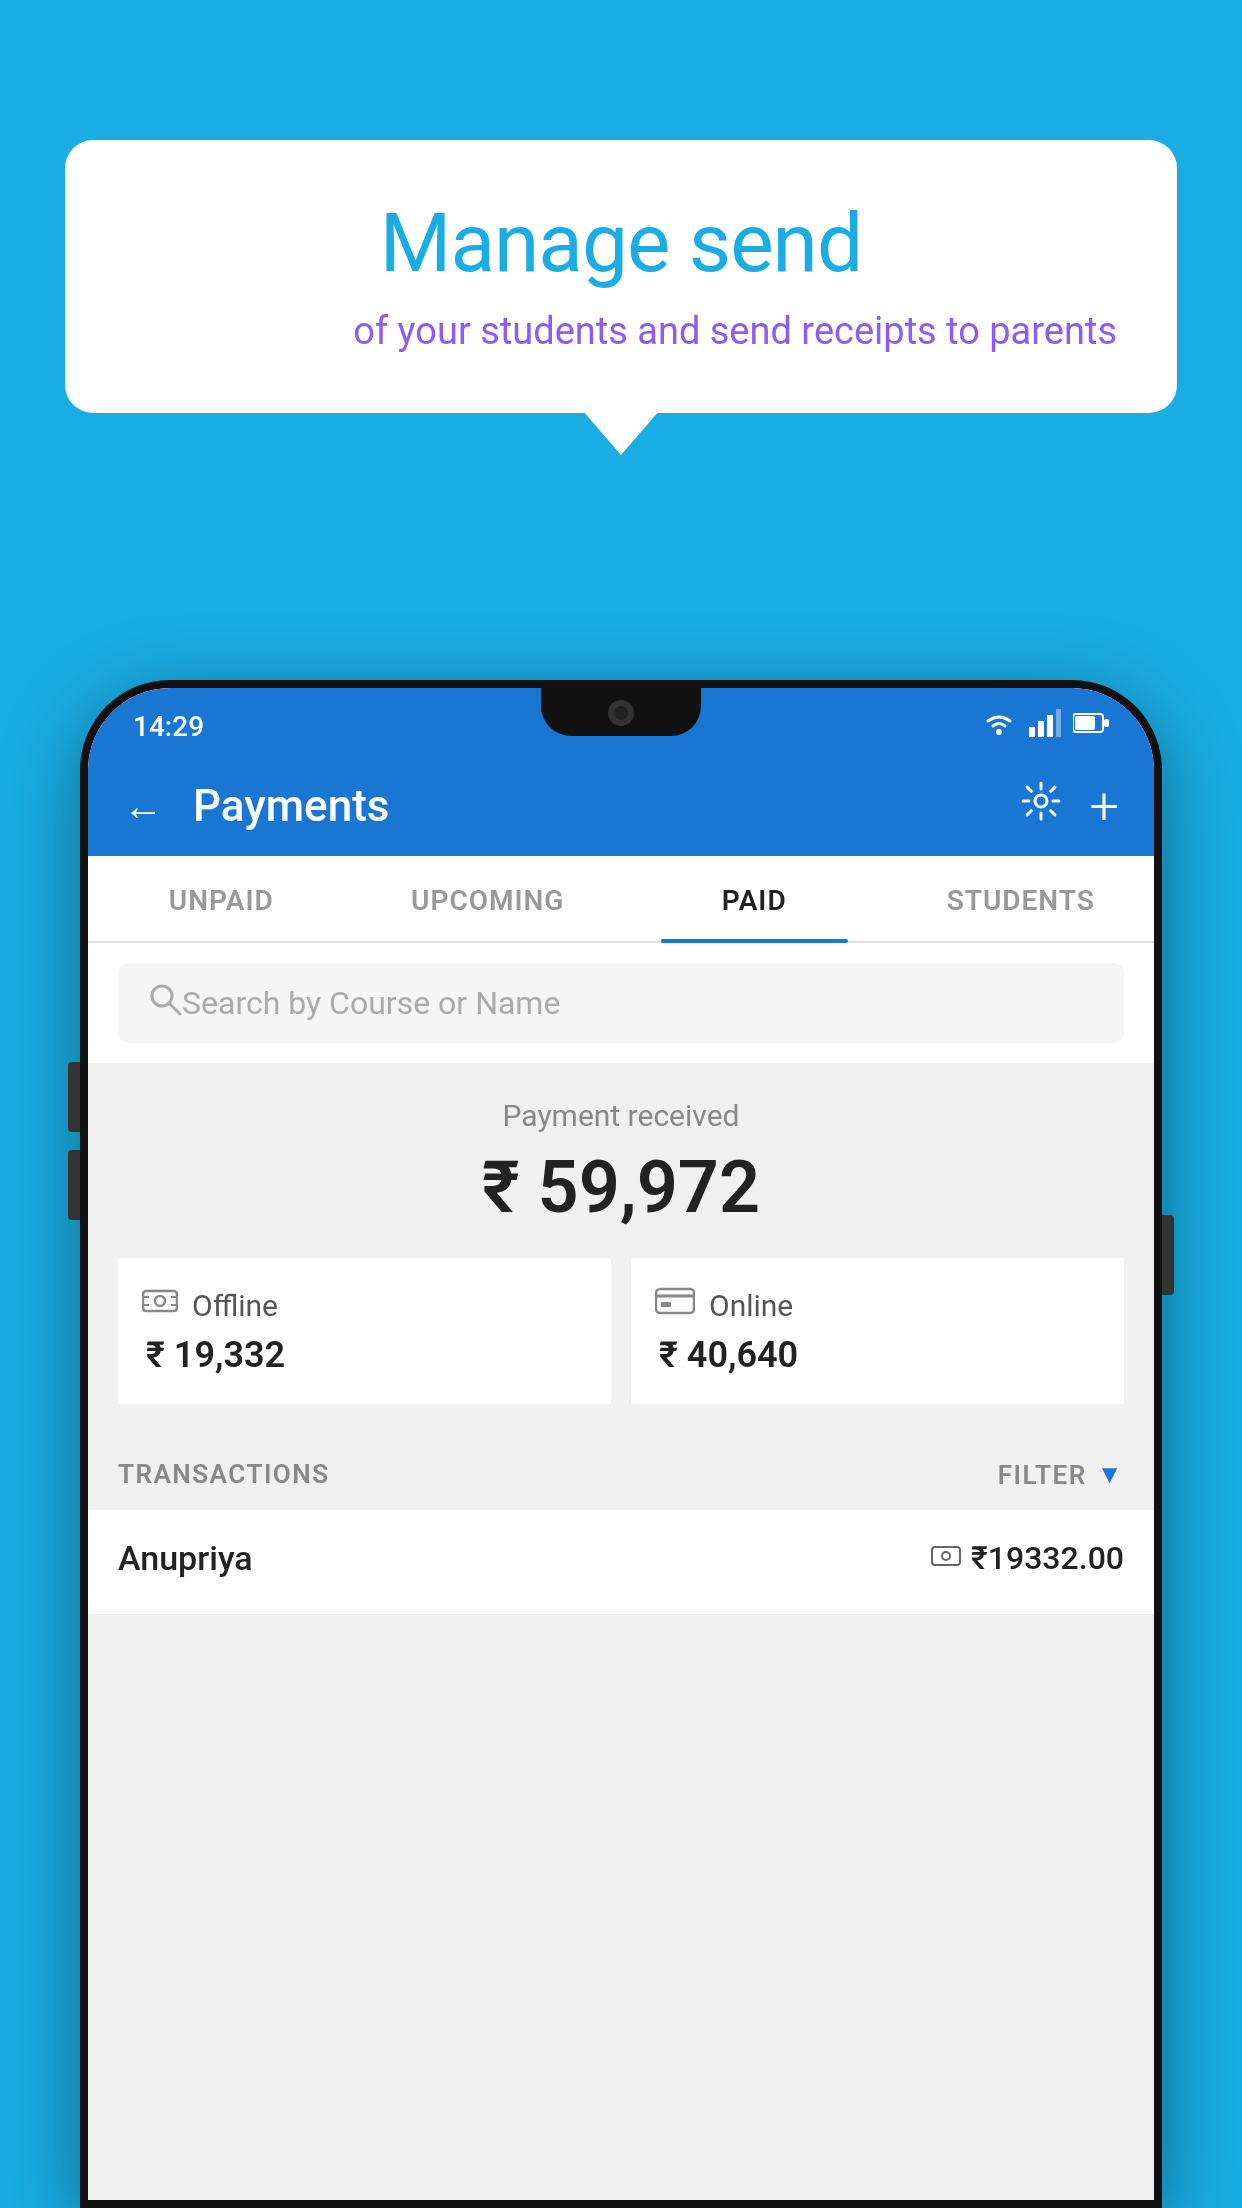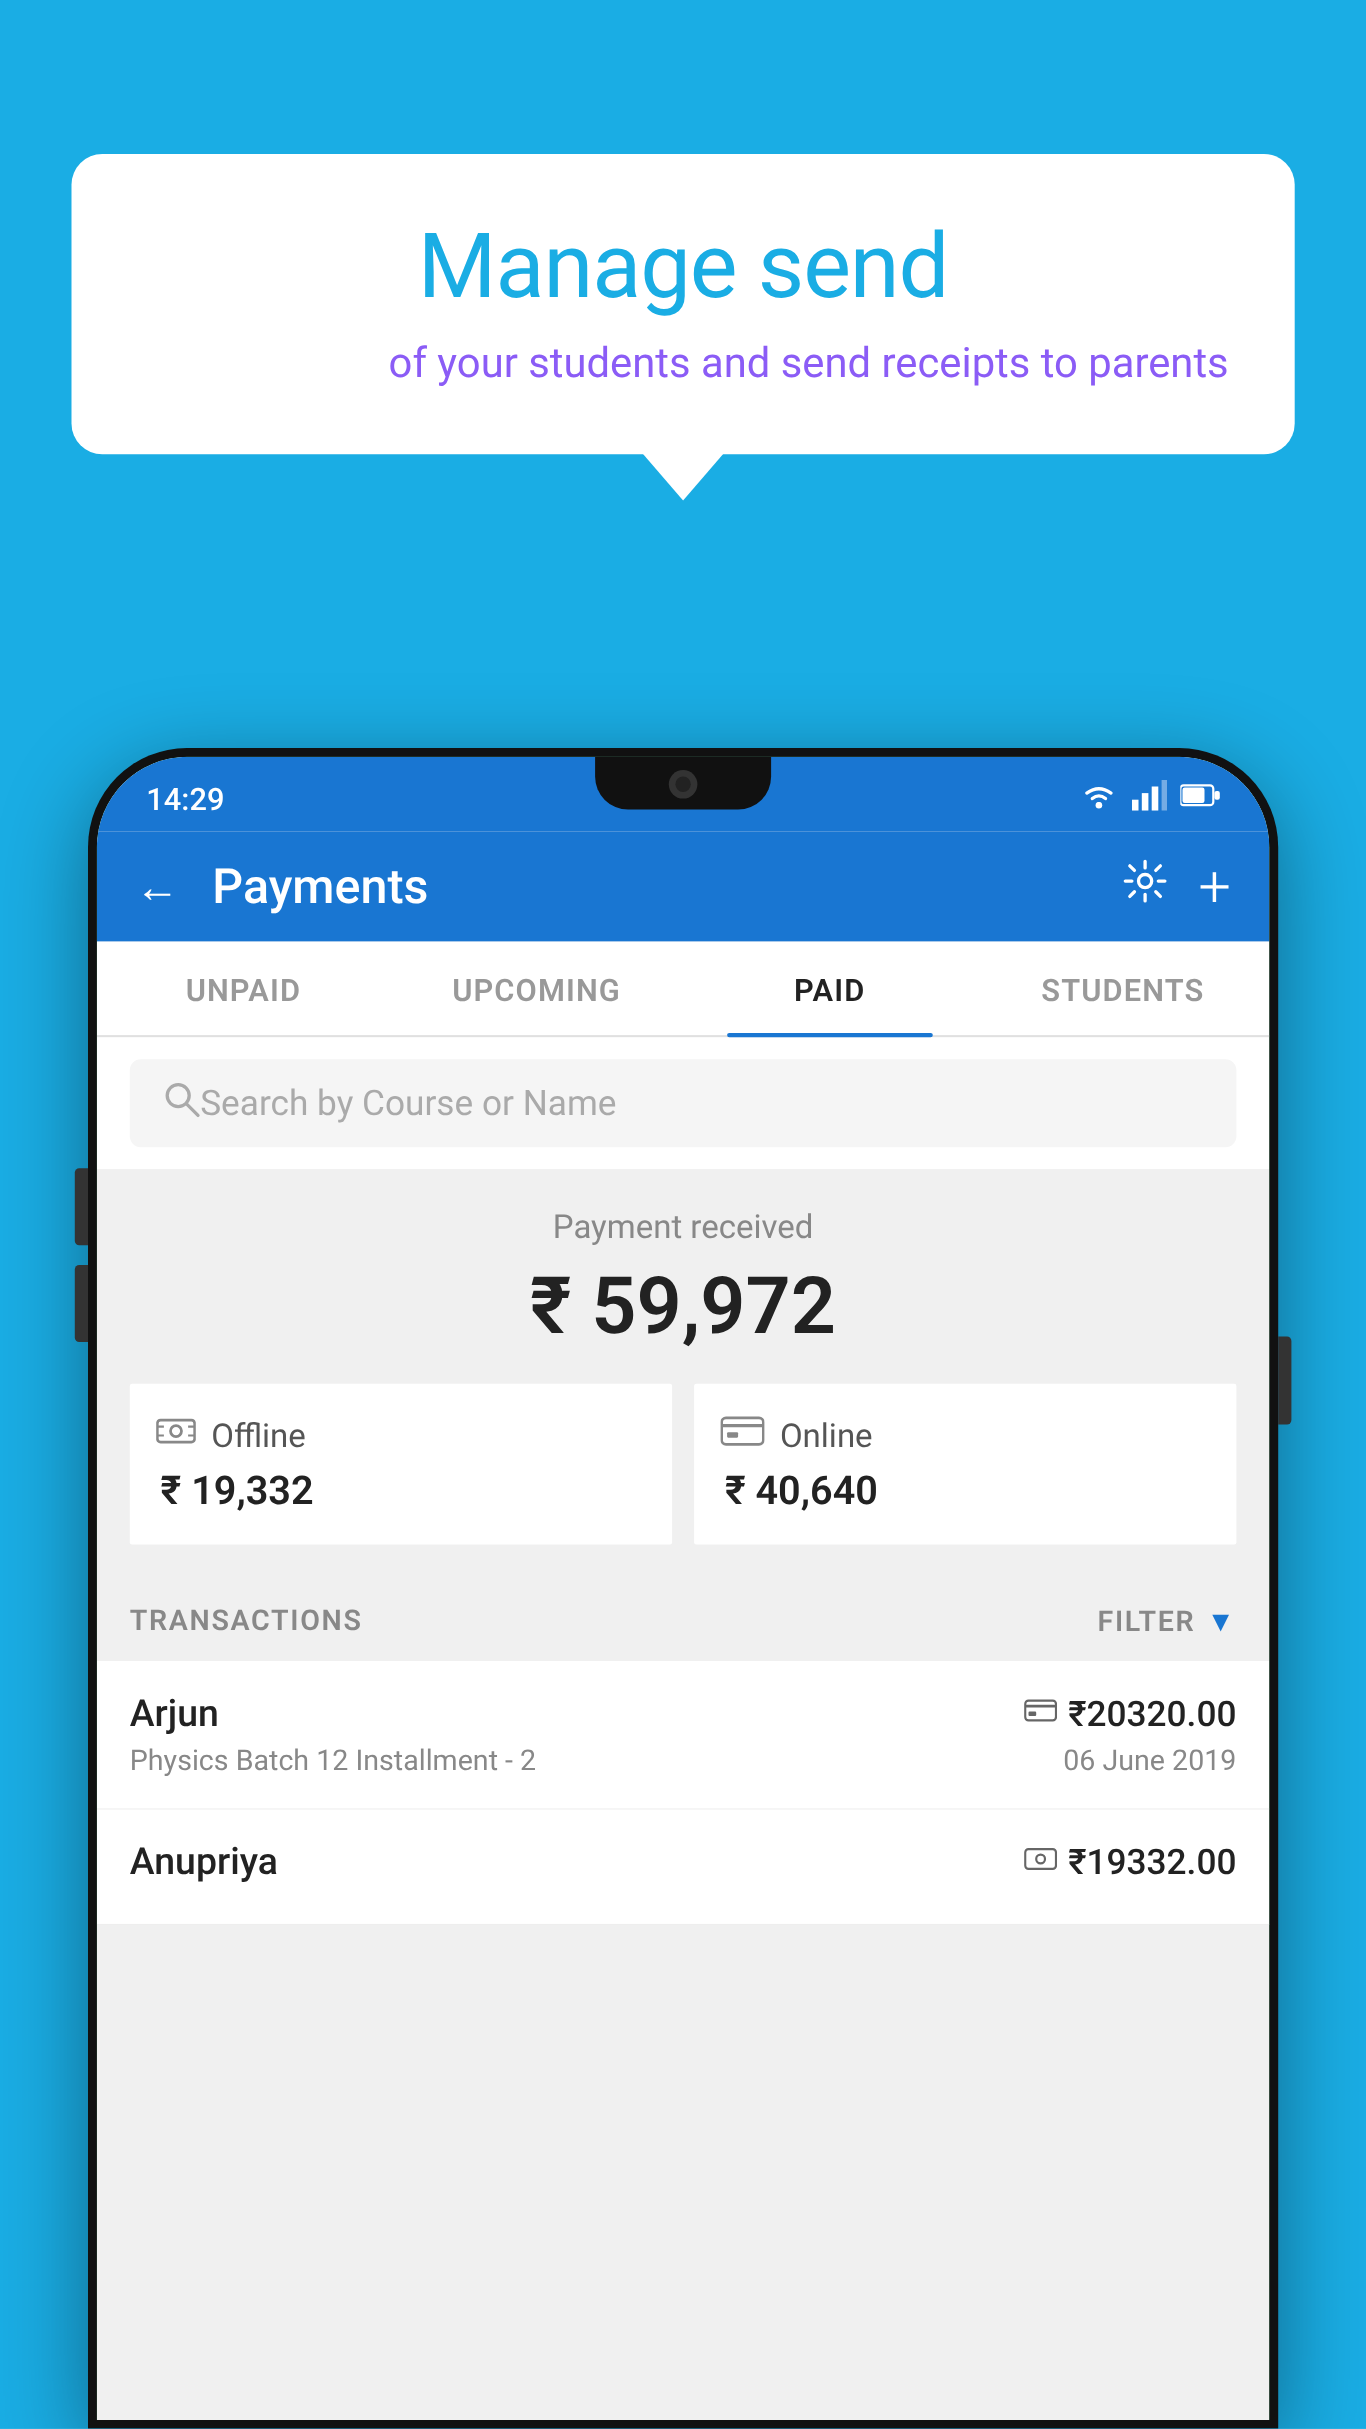--- a/index.html
+++ b/index.html
@@ -58,21 +58,21 @@
       top: 680px;
       left: 80px;
       right: 80px;
       bottom: 0;
       background: #111;
       border-radius: 90px 90px 0 0;
       padding: 8px;
       box-shadow: 0 20px 80px rgba(0,0,0,0.4);
     }
     .phone-inner {
-      background: #14532d;
+      background: #ec4899;
       border-radius: 82px 82px 0 0;
       overflow: hidden;
       height: 100%;
       position: relative;
     }
     
     .phone-notch {
       position: absolute;
       top: 0;
       left: 50%;
@@ -521,39 +521,20 @@
         <div class="transactions-header">
           <span class="transactions-label">TRANSACTIONS</span>
           <div class="filter-btn">
             <span>FILTER</span>
             <span class="filter-icon">▼</span>
           </div>
         </div>
 
         <div class="transaction-list">
 
-          <div class="transaction-item">
-            <div class="transaction-row">
-              <span class="transaction-name">Arjun</span>
-              <div class="transaction-amount-wrap">
-                <span class="transaction-icon">
-                  <svg width="30" height="22" viewBox="0 0 30 22" fill="none">
-                    <rect x="1" y="2" width="28" height="18" rx="3" stroke="#666" stroke-width="2"></rect>
-                    <line x1="1" y1="7" x2="29" y2="7" stroke="#666" stroke-width="2.5"></line>
-                    <rect x="4" y="12" width="7" height="4" rx="1" fill="#666"></rect>
-                  </svg>
-                </span>
-                <span class="transaction-amount">₹20320.00</span>
-              </div>
-            </div>
-            <div class="transaction-detail-row">
-              <span class="transaction-course">Physics Batch 12 Installment - 2</span>
-              <span class="transaction-date">06 June 2019</span>
-            </div>
-          </div>
 
           <div class="transaction-item">
             <div class="transaction-row">
               <span class="transaction-name">Anupriya</span>
               <div class="transaction-amount-wrap">
                 <span class="transaction-icon">
                   <svg width="30" height="22" viewBox="0 0 30 22" fill="none">
                     <rect x="1" y="2" width="28" height="18" rx="3" stroke="#666" stroke-width="2"></rect>
                     <circle cx="15" cy="11" r="4" stroke="#666" stroke-width="2"></circle>
                   </svg>

